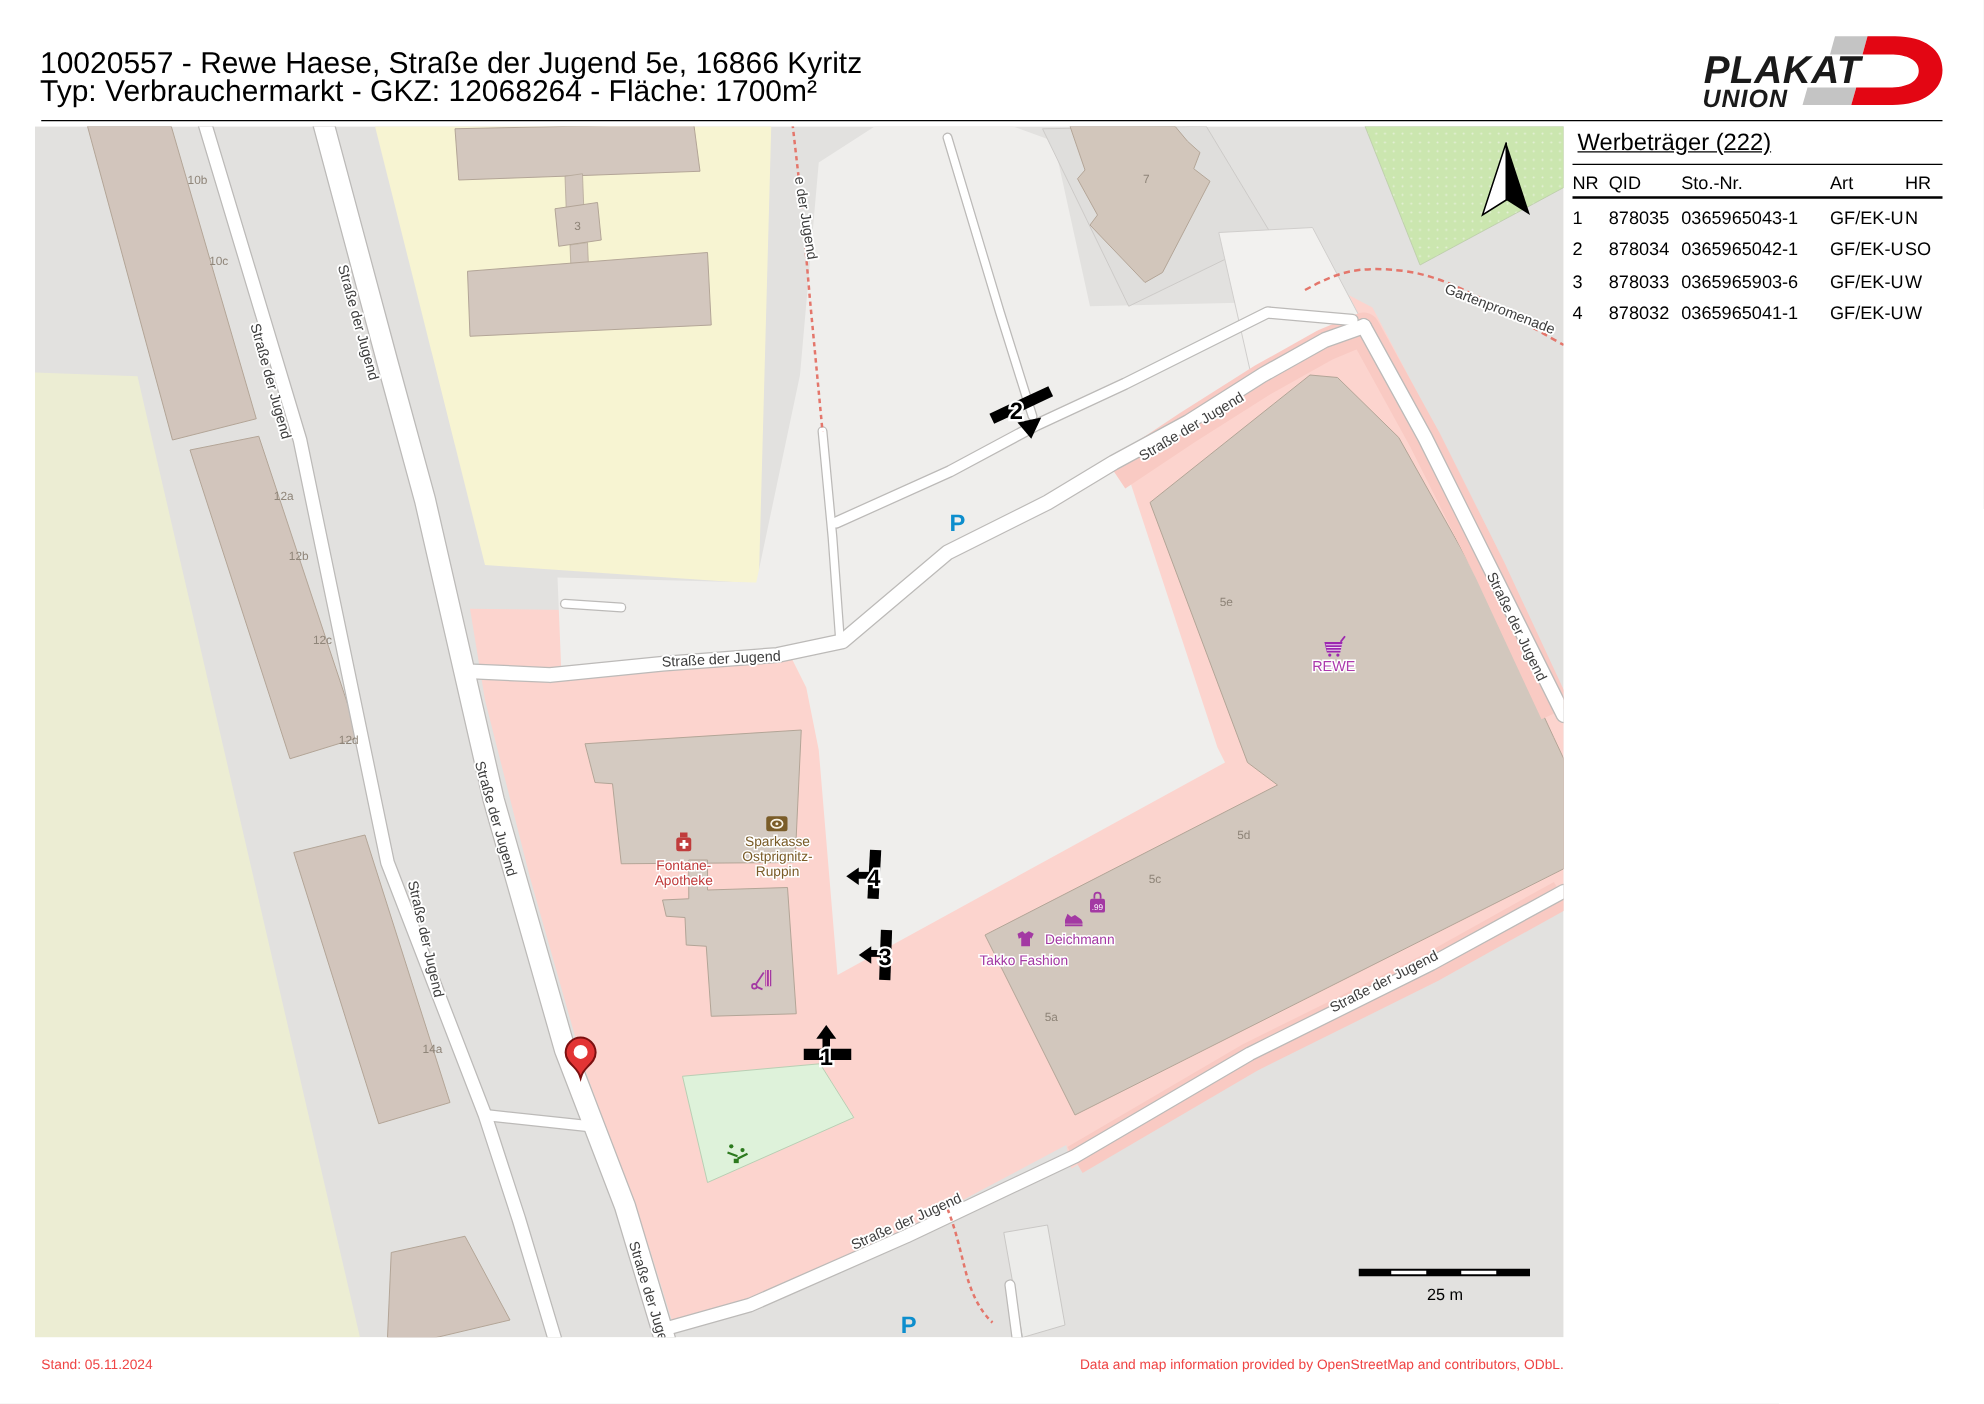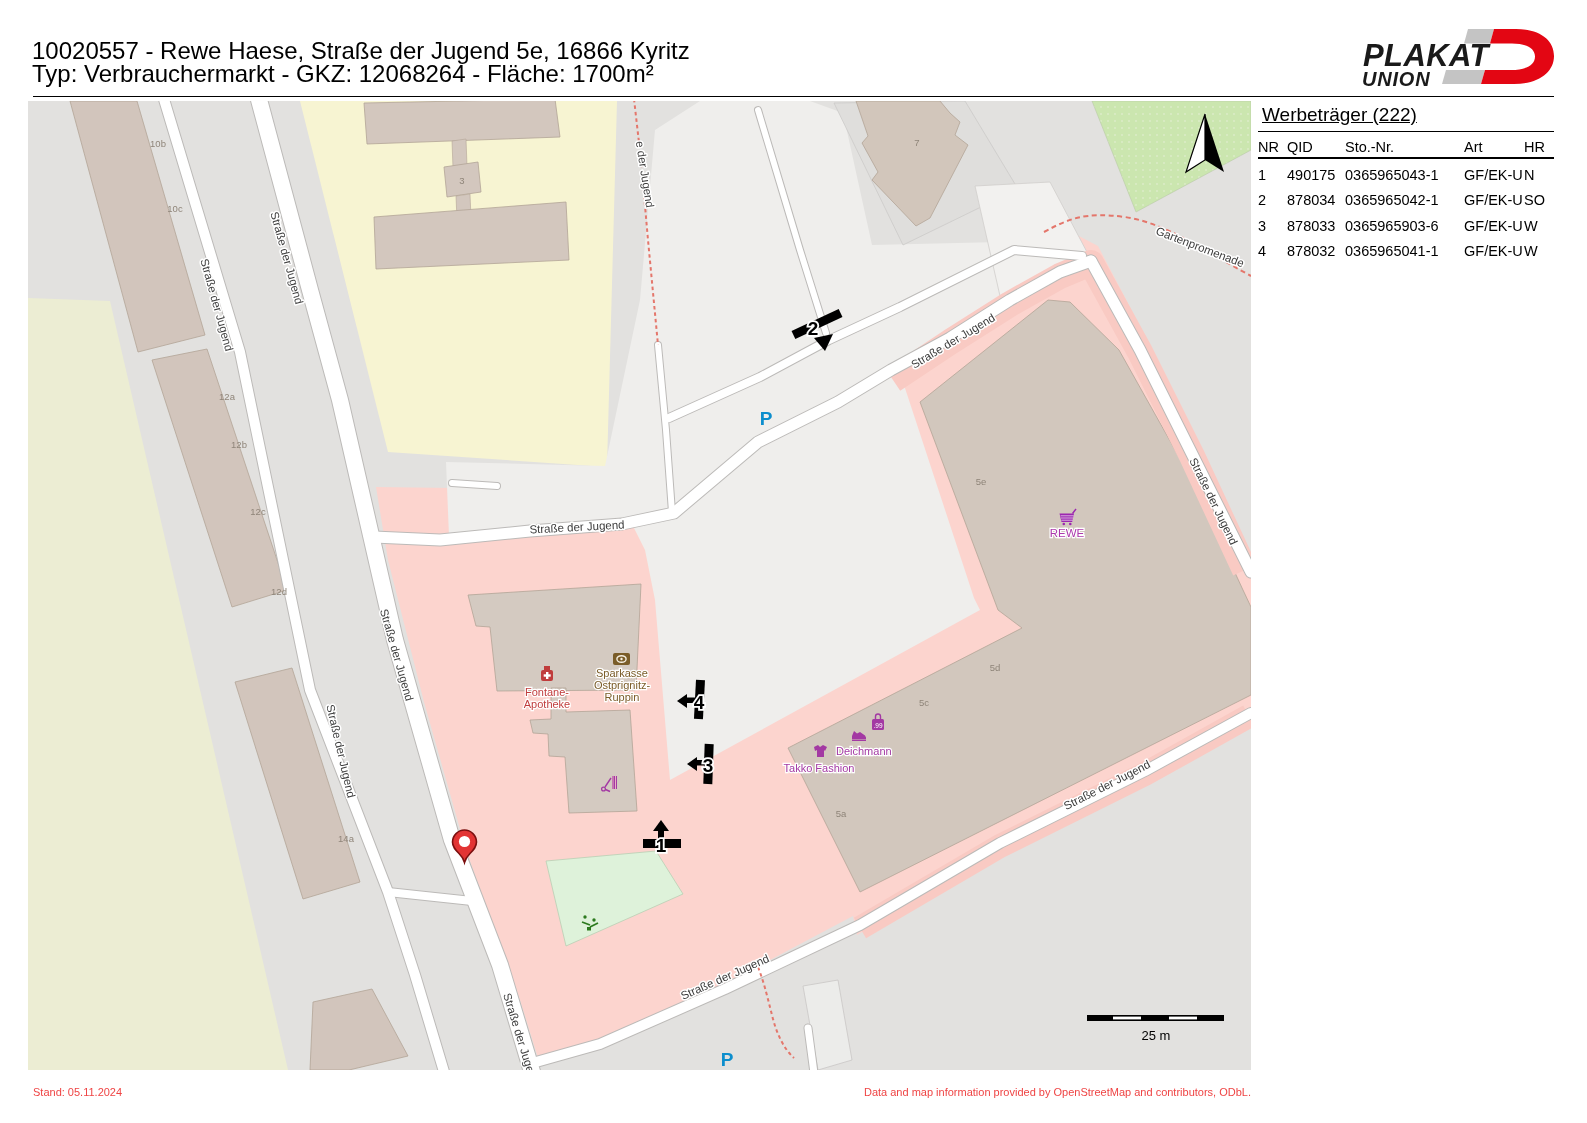--- a/index.html
+++ b/index.html
@@ -47,21 +47,21 @@
     <span class="c2">QID</span>
     <span class="c3">Sto.-Nr.</span>
     <span class="c4">Art</span>
     <span class="c5">HR</span>
   </div>
 
 <div class="tline" style="top:157px;height:2px;"></div>
 
 <div class="trow" style="top:167px;">
     <span class="c1">1</span>
-    <span class="c2">490175</span>
+    <span class="c2">878035</span>
     <span class="c3">0365965043-1</span>
     <span class="c4">GF/EK-U</span>
     <span class="c5">N</span>
   </div>
 
 <div class="trow" style="top:192px;">
     <span class="c1">2</span>
     <span class="c2">878034</span>
     <span class="c3">0365965042-1</span>
     <span class="c4">GF/EK-U</span>

